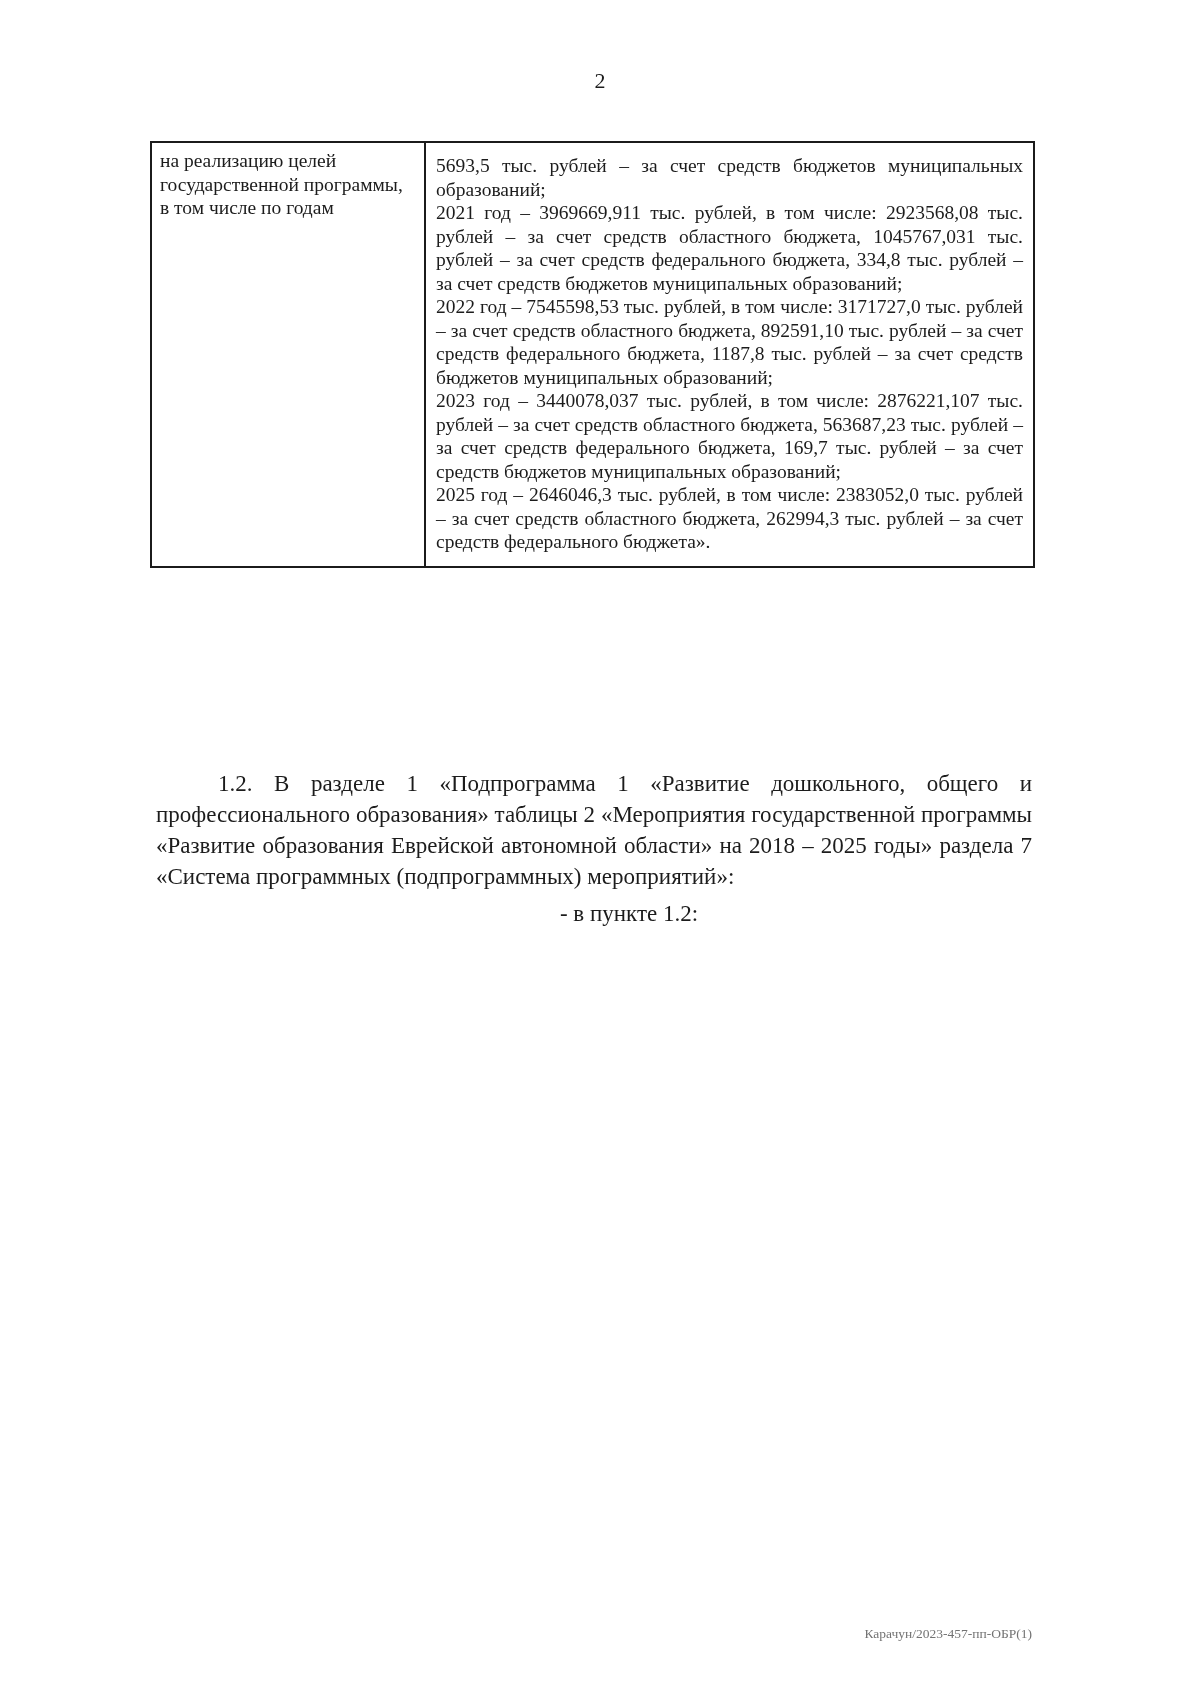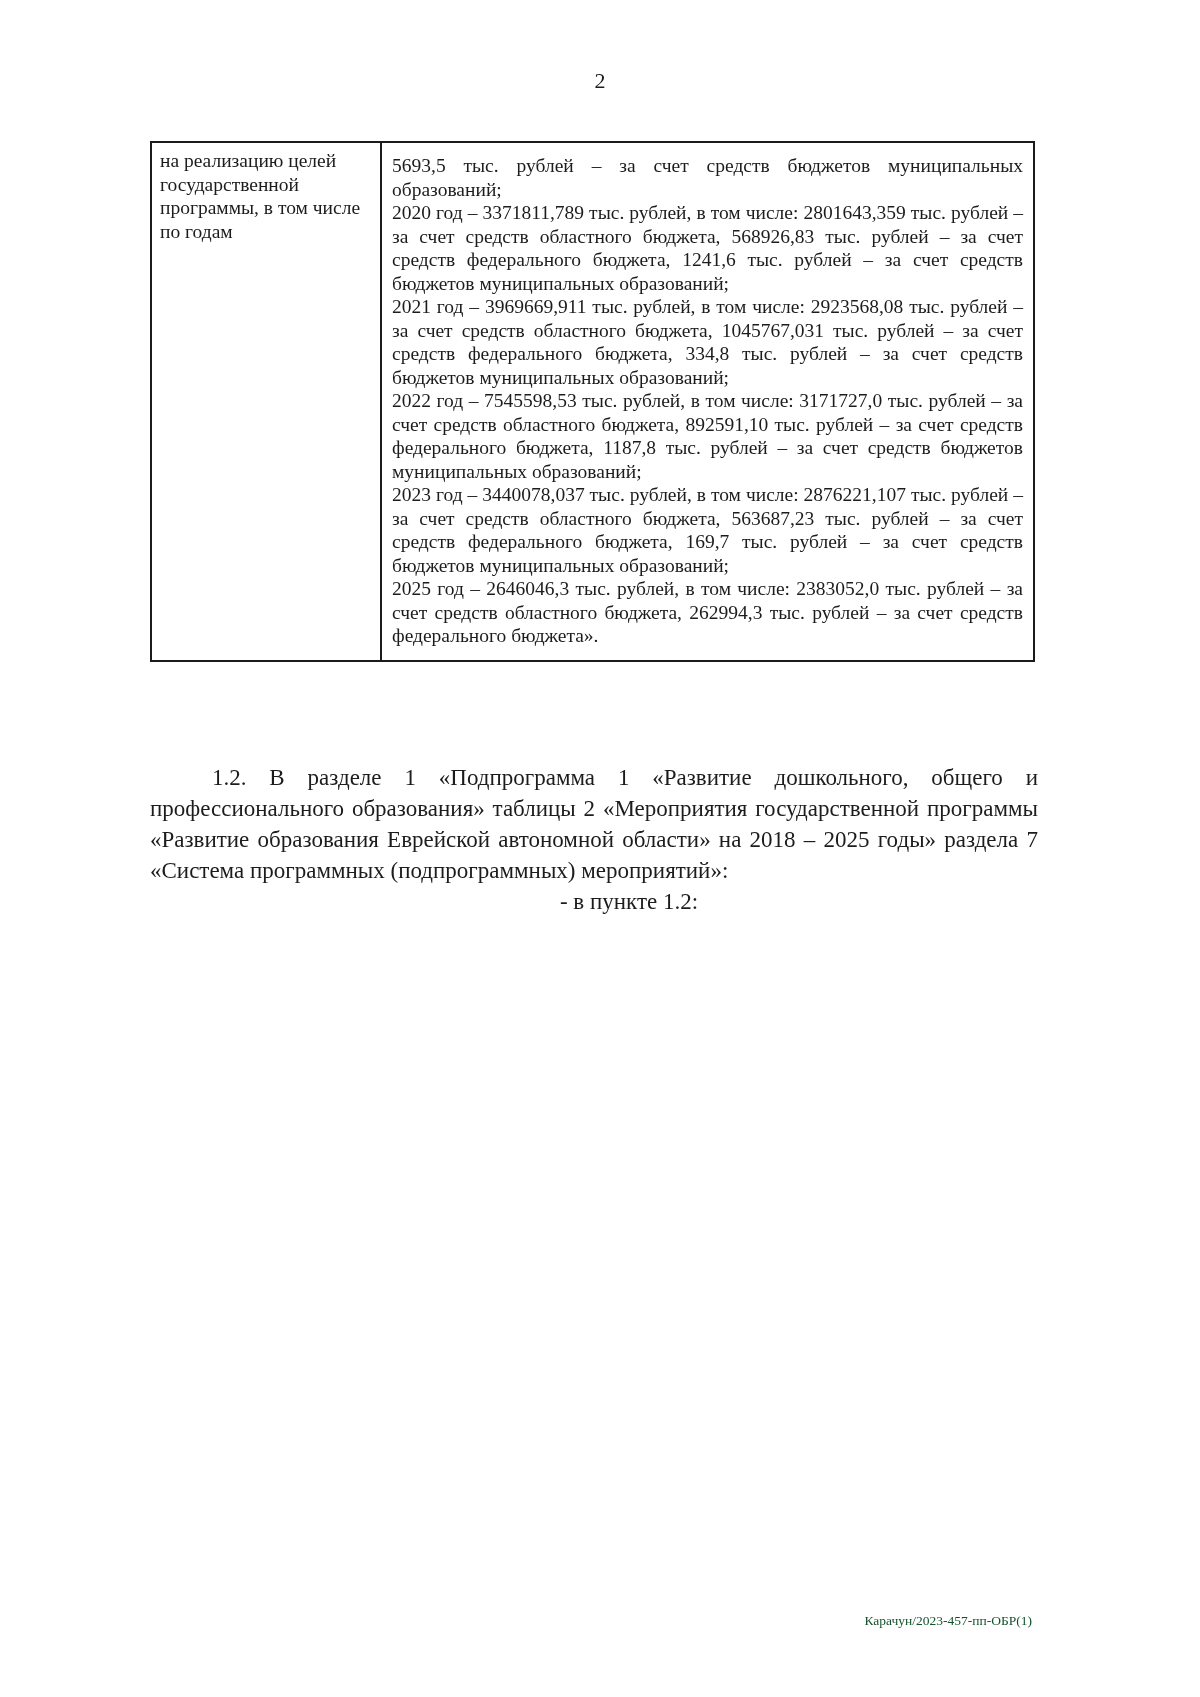--- a/index.html
+++ b/index.html
@@ -28,21 +28,21 @@
     position: absolute;
     top: 141px;
     left: 150px;
     width: 885px;
     border: 2px solid #1b1b1b;
     display: flex;
     box-sizing: border-box;
     background: #ffffff;
   }
   .doc-table .cell-label {
-    width: 230px;
+    width: 274px;
     box-sizing: border-box;
     border-right: 2px solid #1b1b1b;
     padding: 6px 8px 10px 8px;
     font-size: 19.5px;
     line-height: 23.5px;
   }
   .doc-table .cell-value {
     flex: 1;
     box-sizing: border-box;
     padding: 11px 10px 12px 10px;
@@ -56,51 +56,50 @@
   }
   .body-block {
     position: absolute;
     top: 762px;
     left: 150px;
     width: 888px;
     font-size: 23px;
     line-height: 31px;
   }
   .body-paragraph {
-    margin: 0;
+    margin: 6px;
     text-align: justify;
     text-justify: inter-word;
     text-indent: 62px;
   }
   .sub-item {
     margin: 0;
     padding-left: 70px;
     text-align: center;
   }
   .footer-ref {
     position: absolute;
-    bottom: 68px;
+    bottom: 55px;
     right: 168px;
     font-size: 13.5px;
     font-family: "Liberation Serif", serif;
-    color: #14532d;
+    color: #737373;
   }
 </style>
 </head>
 <body>
 
 <div class="page">
 
   <div class="page-number">2</div>
 
   <div class="doc-table">
     <div class="cell-label">на реализацию целей государственной программы, в том числе по годам</div>
     <div class="cell-value">
       <p>5693,5 тыс. рублей – за счет средств бюджетов муниципальных образований;</p>
-      <p>2020 год – 3371811,789 тыс. рублей, в том числе: 2801643,359 тыс. рублей – за счет средств областного бюджета, 568926,83 тыс. рублей – за счет средств федерального бюджета, 1241,6 тыс. рублей – за счет средств бюджетов муниципальных образований;</p>
       <p>2021 год – 3969669,911 тыс. рублей, в том числе: 2923568,08 тыс. рублей – за счет средств областного бюджета, 1045767,031 тыс. рублей – за счет средств федерального бюджета, 334,8 тыс. рублей – за счет средств бюджетов муниципальных образований;</p>
       <p>2022 год – 7545598,53 тыс. рублей, в том числе: 3171727,0 тыс. рублей – за счет средств областного бюджета, 892591,10 тыс. рублей – за счет средств федерального бюджета, 1187,8 тыс. рублей – за счет средств бюджетов муниципальных образований;</p>
       <p>2023 год – 3440078,037 тыс. рублей, в том числе: 2876221,107 тыс. рублей – за счет средств областного бюджета, 563687,23 тыс. рублей – за счет средств федерального бюджета, 169,7 тыс. рублей – за счет средств бюджетов муниципальных образований;</p>
       <p>2025 год – 2646046,3 тыс. рублей, в том числе: 2383052,0 тыс. рублей – за счет средств областного бюджета, 262994,3 тыс. рублей – за счет средств федерального бюджета».</p>
     </div>
   </div>
 
   <div class="body-block">
     <p class="body-paragraph">1.2. В разделе 1 «Подпрограмма 1 «Развитие дошкольного, общего и профессионального образования» таблицы 2 «Мероприятия государственной программы «Развитие образования Еврейской автономной области» на 2018 – 2025 годы» раздела 7 «Система программных (подпрограммных) мероприятий»:</p>
     <p class="sub-item">- в пункте 1.2:</p>

